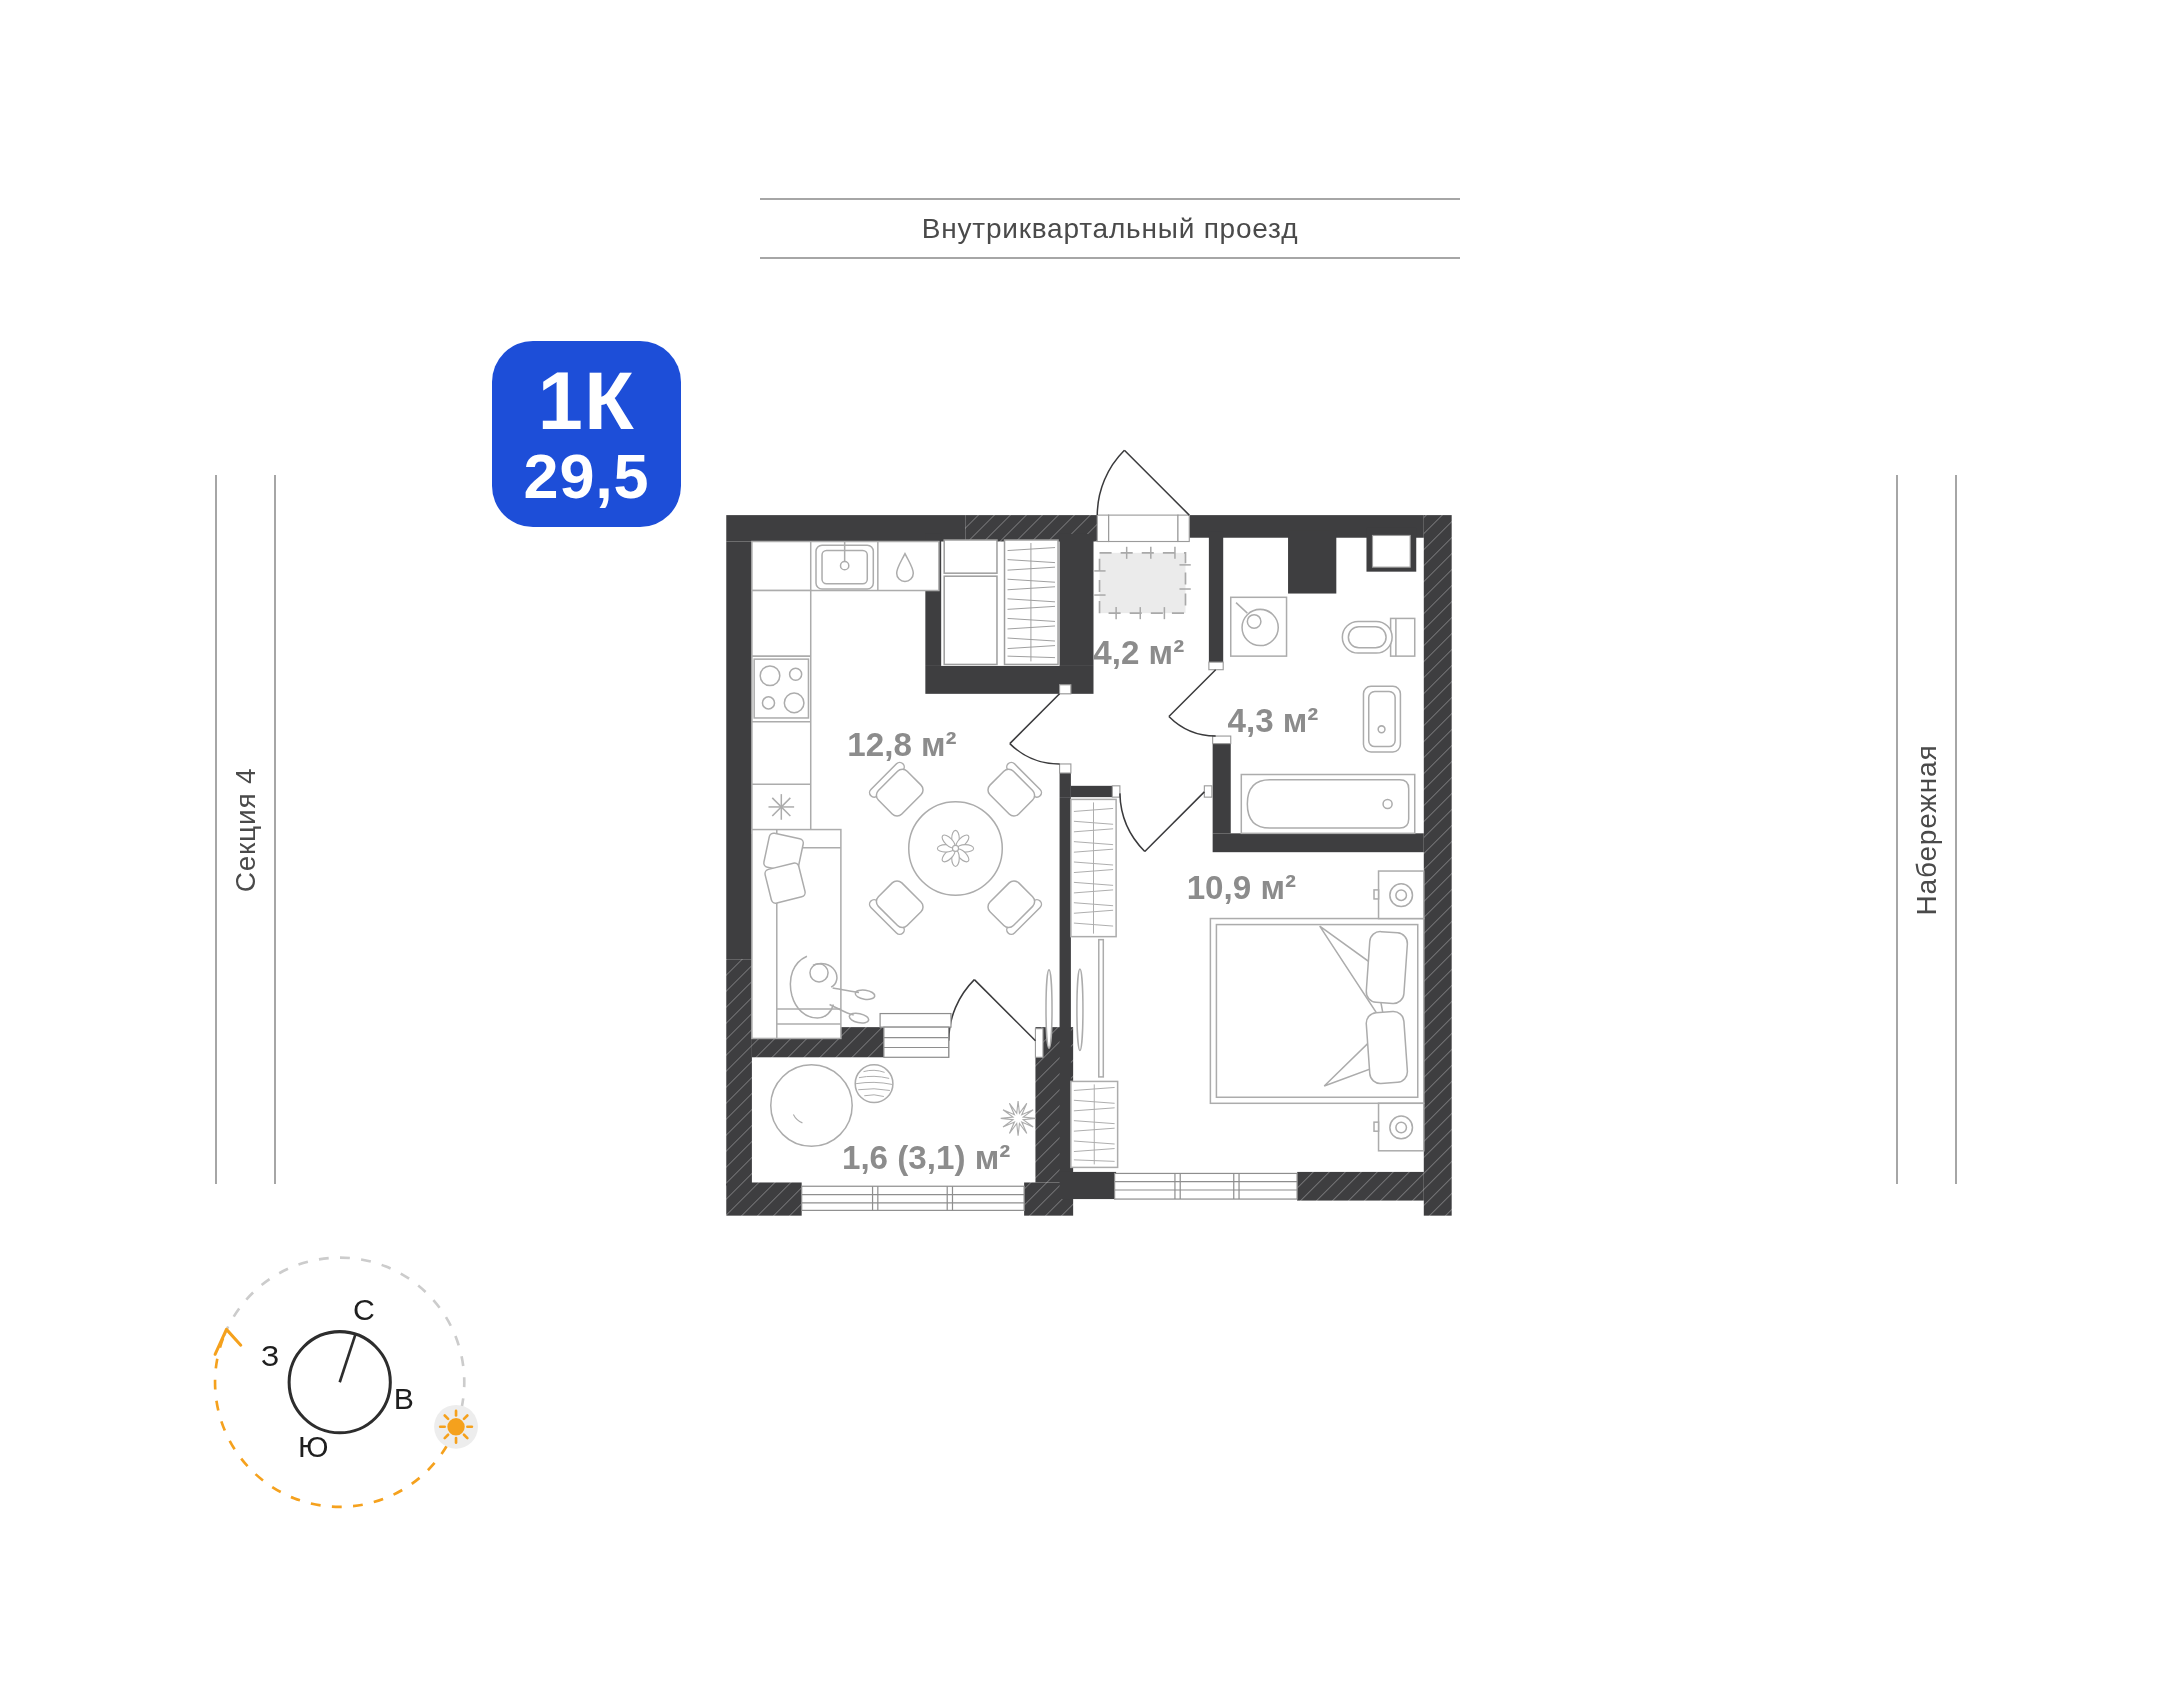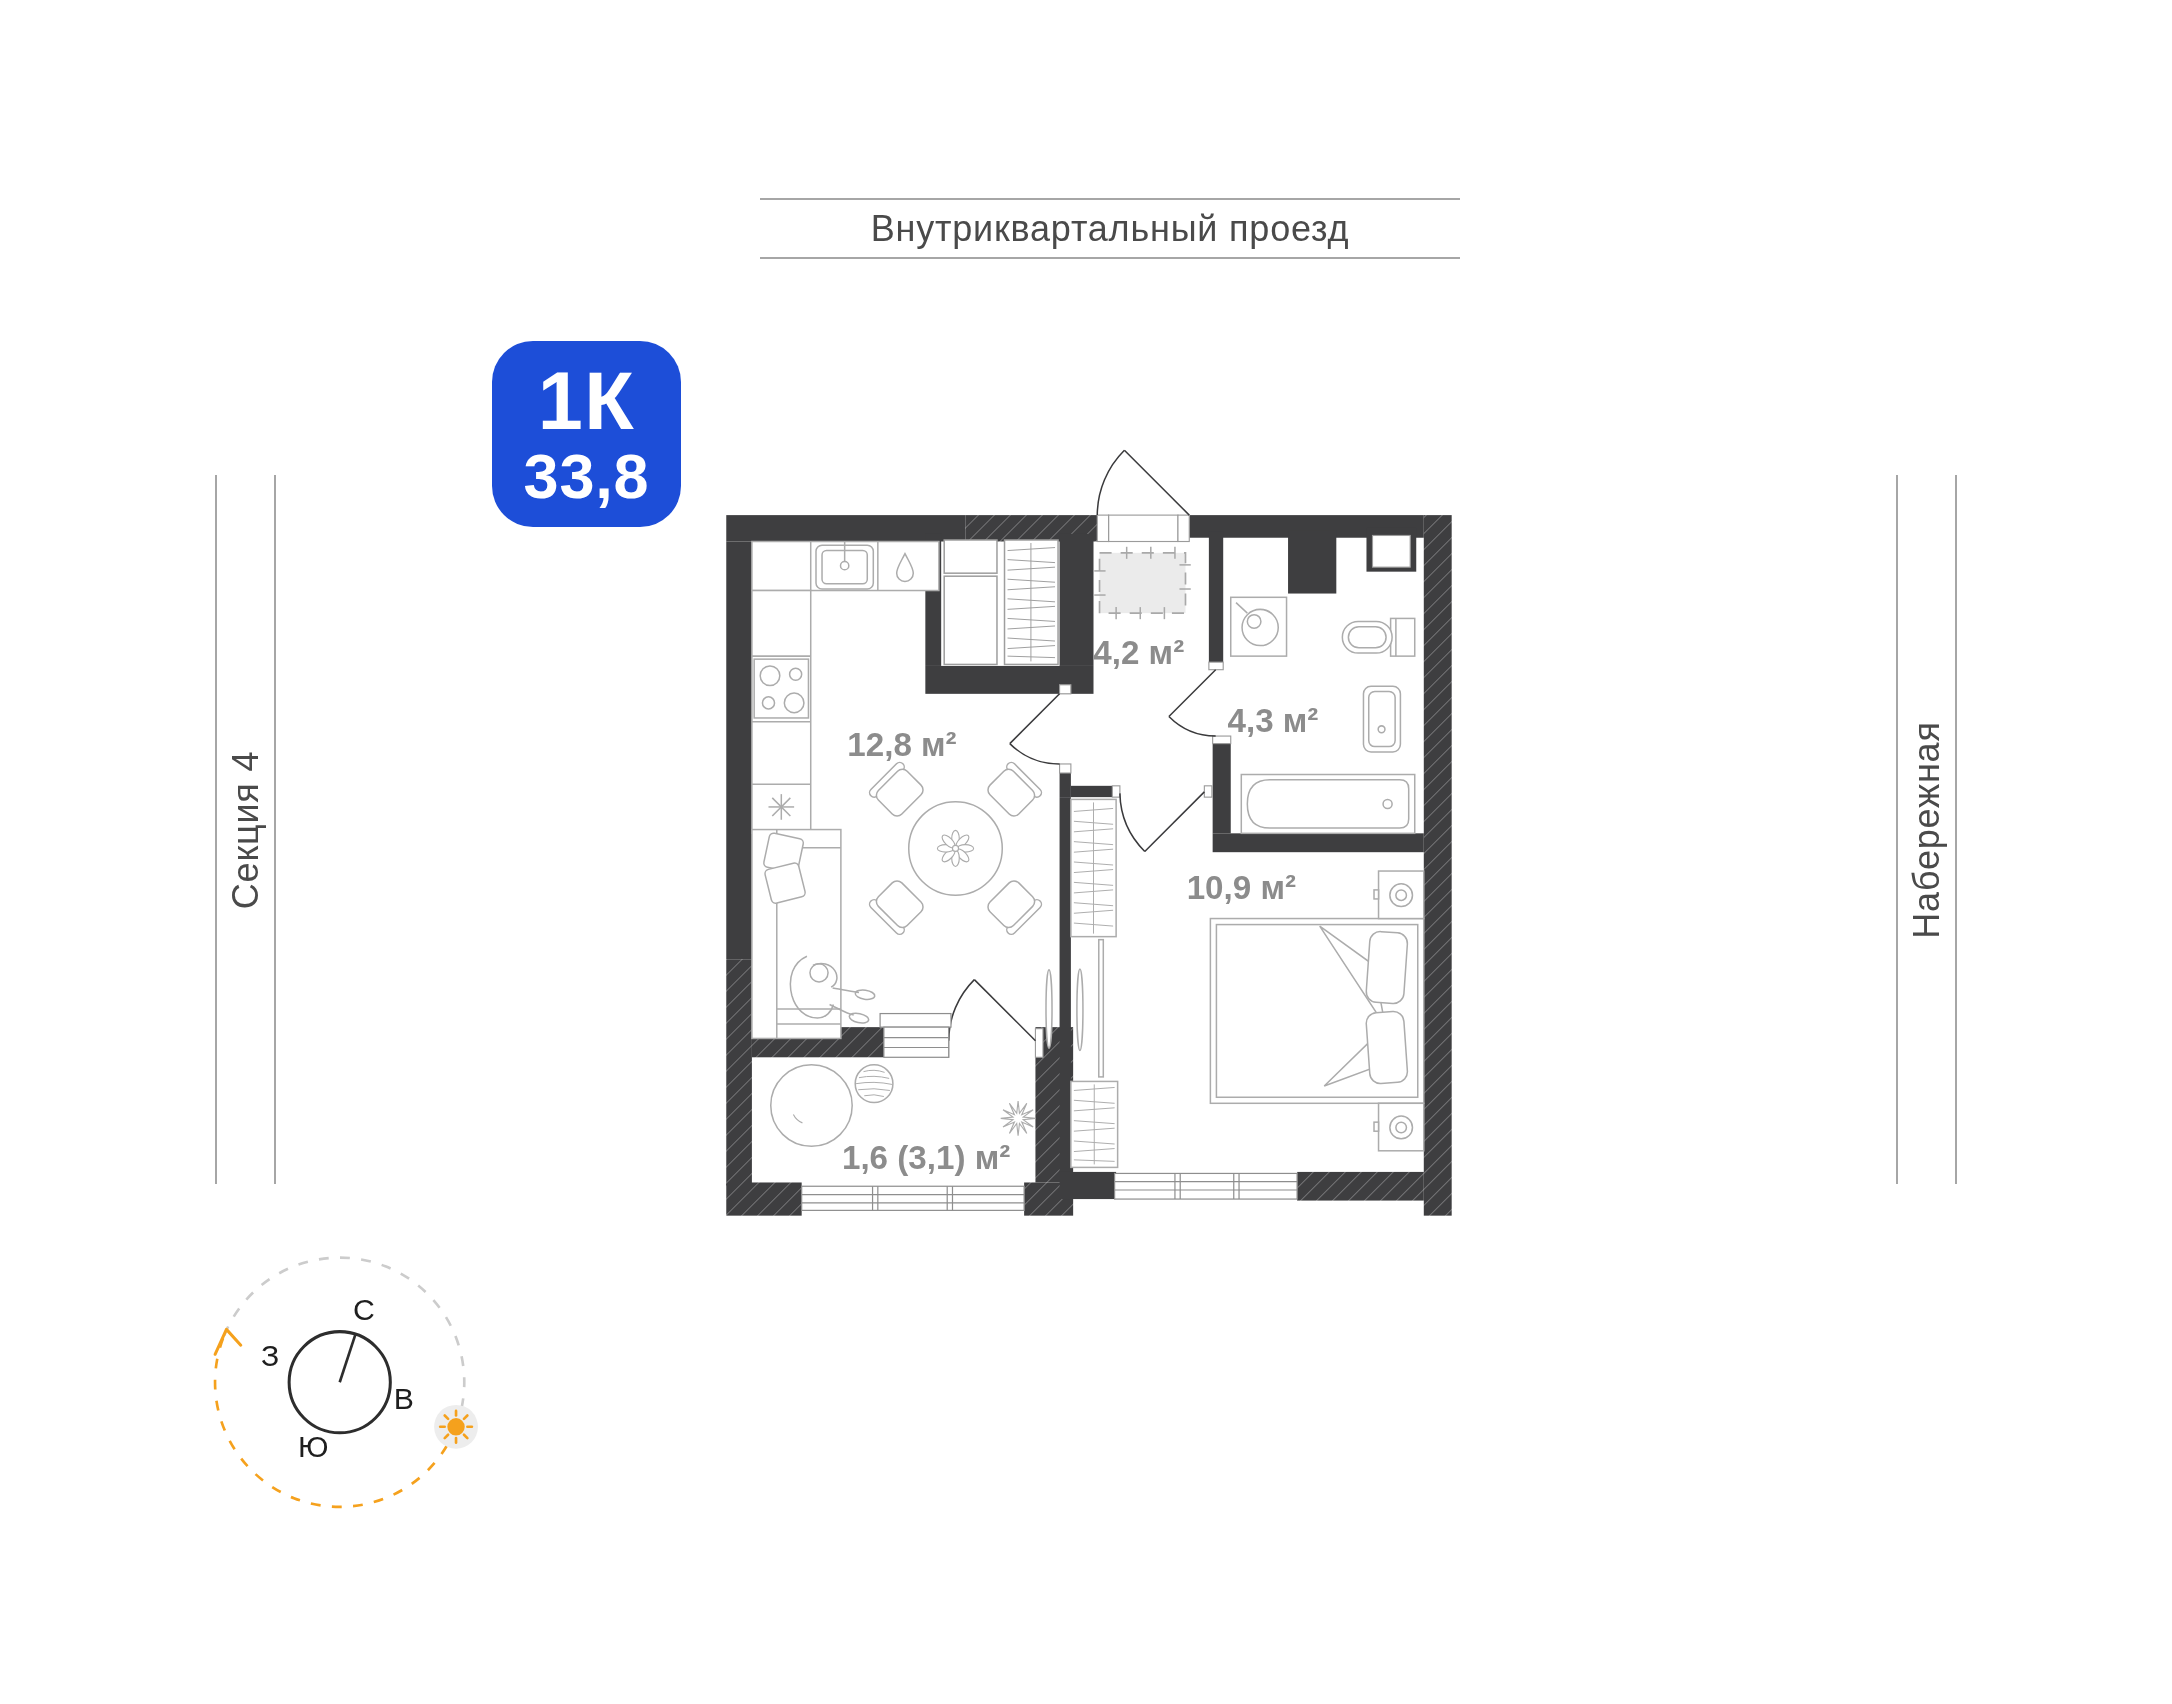--- a/index.html
+++ b/index.html
@@ -1,20 +1,20 @@
 <!DOCTYPE html>
 <html style="font-size:12px"><head>
 <meta charset="utf-8">
 <style>
   html,body{margin:0;padding:0;}
   body{width:2172px;height:1705px;background:#ffffff;font-family:"Liberation Sans",sans-serif;}
   .canvas{position:relative;width:2172px;height:1705px;background:#fff;overflow:hidden;}
 
   .street{position:absolute;display:flex;align-items:center;justify-content:center;
-          color:#4a4a4a;font-size:36px;letter-spacing:0.8px;}
+          color:#4a4a4a;font-size:28px;letter-spacing:0.8px;}
   .street-h{border-top:2.3px solid #a6a6a6;border-bottom:2.3px solid #a6a6a6;}
   .street-v{border-left:2.3px solid #a6a6a6;border-right:2.3px solid #a6a6a6;}
   .street-top{left:760px;top:198px;width:700px;height:57px;}
   .street-bottom{left:760px;top:1450px;width:700px;height:57px;}
   .street-left{left:215px;top:475px;width:57px;height:709px;}
   .street-right{left:1896px;top:475px;width:57px;height:709px;}
   .street-v span{position:absolute;left:50%;top:50%;transform:translate(-50%,-50%) rotate(-90deg);white-space:nowrap;}
 
   .badge{position:absolute;left:492px;top:341px;width:189px;height:186px;border-radius:41px;
          background:#1d4ed8;color:#fff;text-align:center;}
@@ -39,21 +39,21 @@
   </div>
   <div class="street street-v street-left">
     <span>Секция 4</span>
   </div>
   <div class="street street-v street-right">
     <span>Набережная</span>
   </div>
 
   <div class="badge">
     <div class="badge-type">1К</div>
-    <div class="badge-area">33,8</div>
+    <div class="badge-area">29,5</div>
   </div>
 
   <svg class="compass-svg" width="287" height="287" viewBox="0 0 380 380">
     <path d="M 32,125 A 165,165 0 0 1 339,246" fill="none" stroke="#cccccc" stroke-width="3.5" stroke-dasharray="13 15"></path>
     <path d="M 339,246 A 165,165 0 1 1 32,125" fill="none" stroke="#f5a11d" stroke-width="3.5" stroke-dasharray="13 15"></path>
     <path d="M 20,150 L 35,117 L 54,138" fill="none" stroke="#f5a11d" stroke-width="4" stroke-linecap="round" stroke-linejoin="round"></path>
     <g>
       <circle cx="339" cy="246" r="29" fill="#ededed"></circle>
       <circle cx="339" cy="246" r="11.5" fill="#f5a11d"></circle>
       <g stroke="#f5a11d" stroke-width="3.5" stroke-linecap="round">

